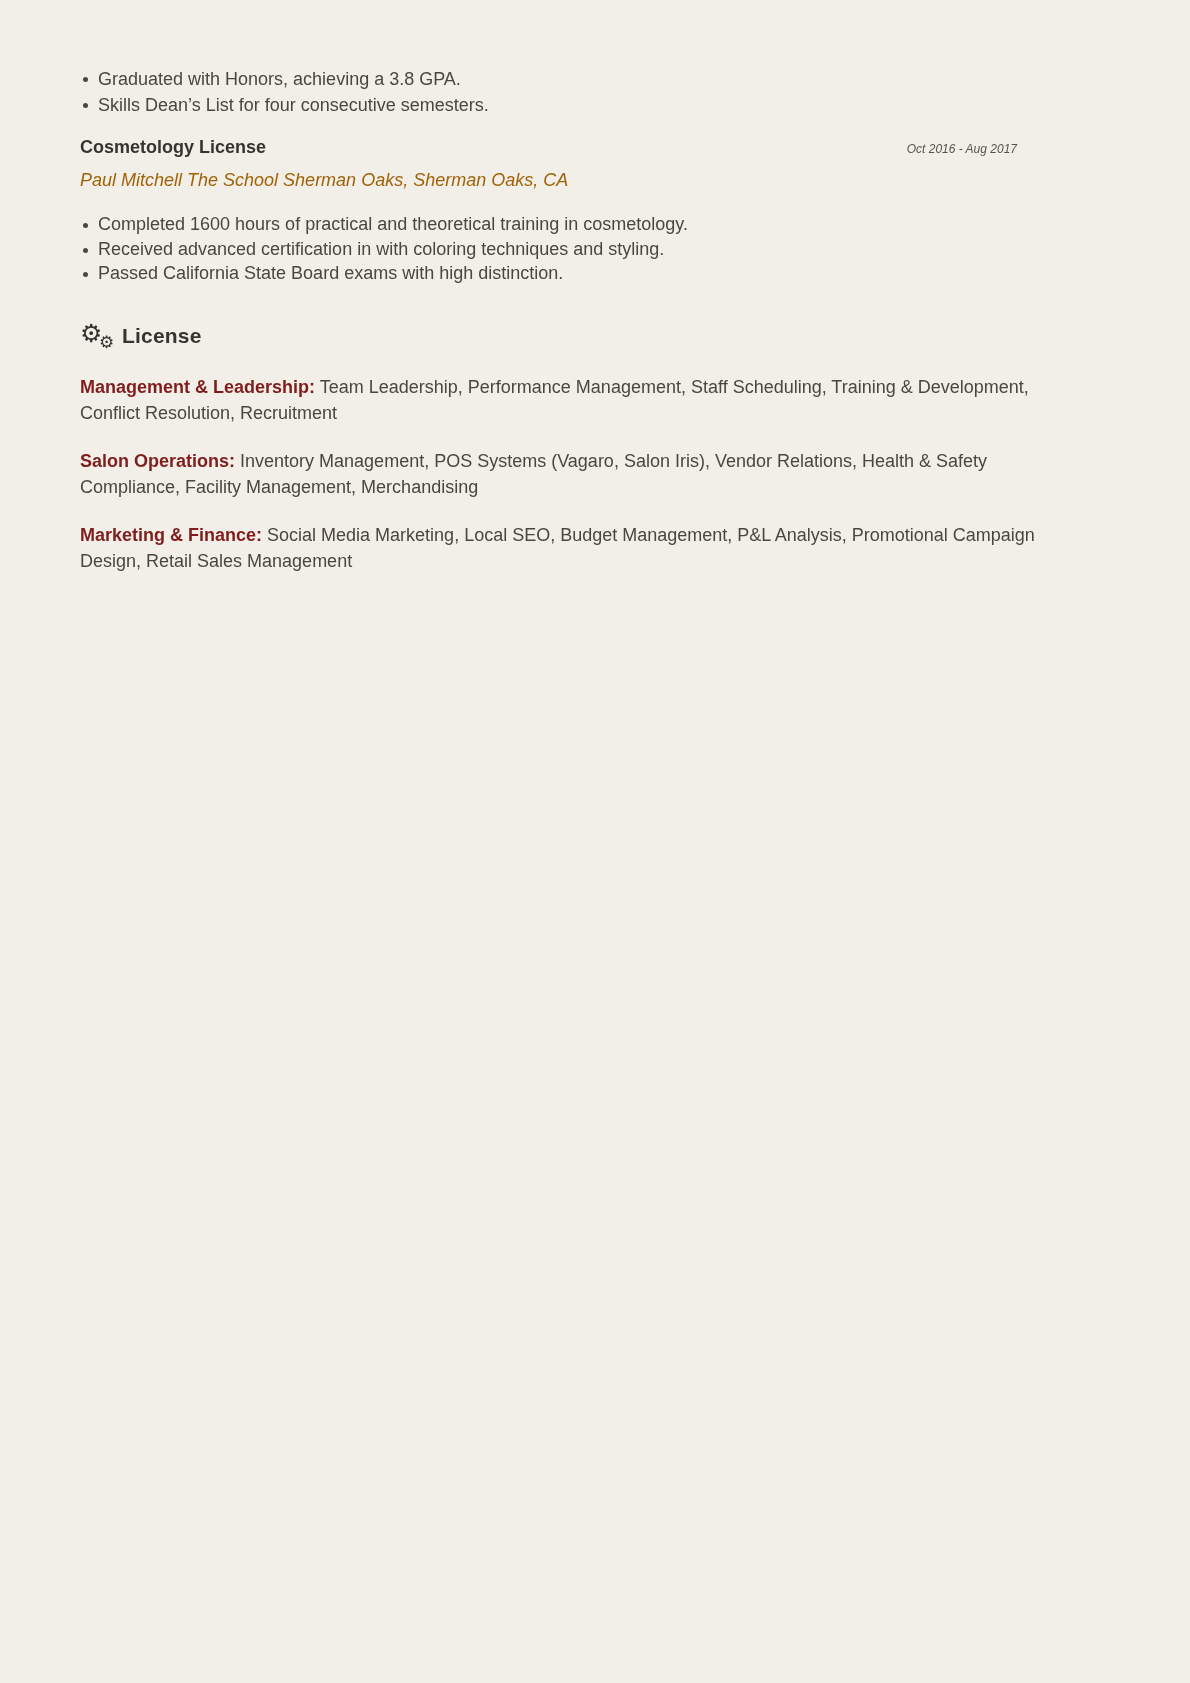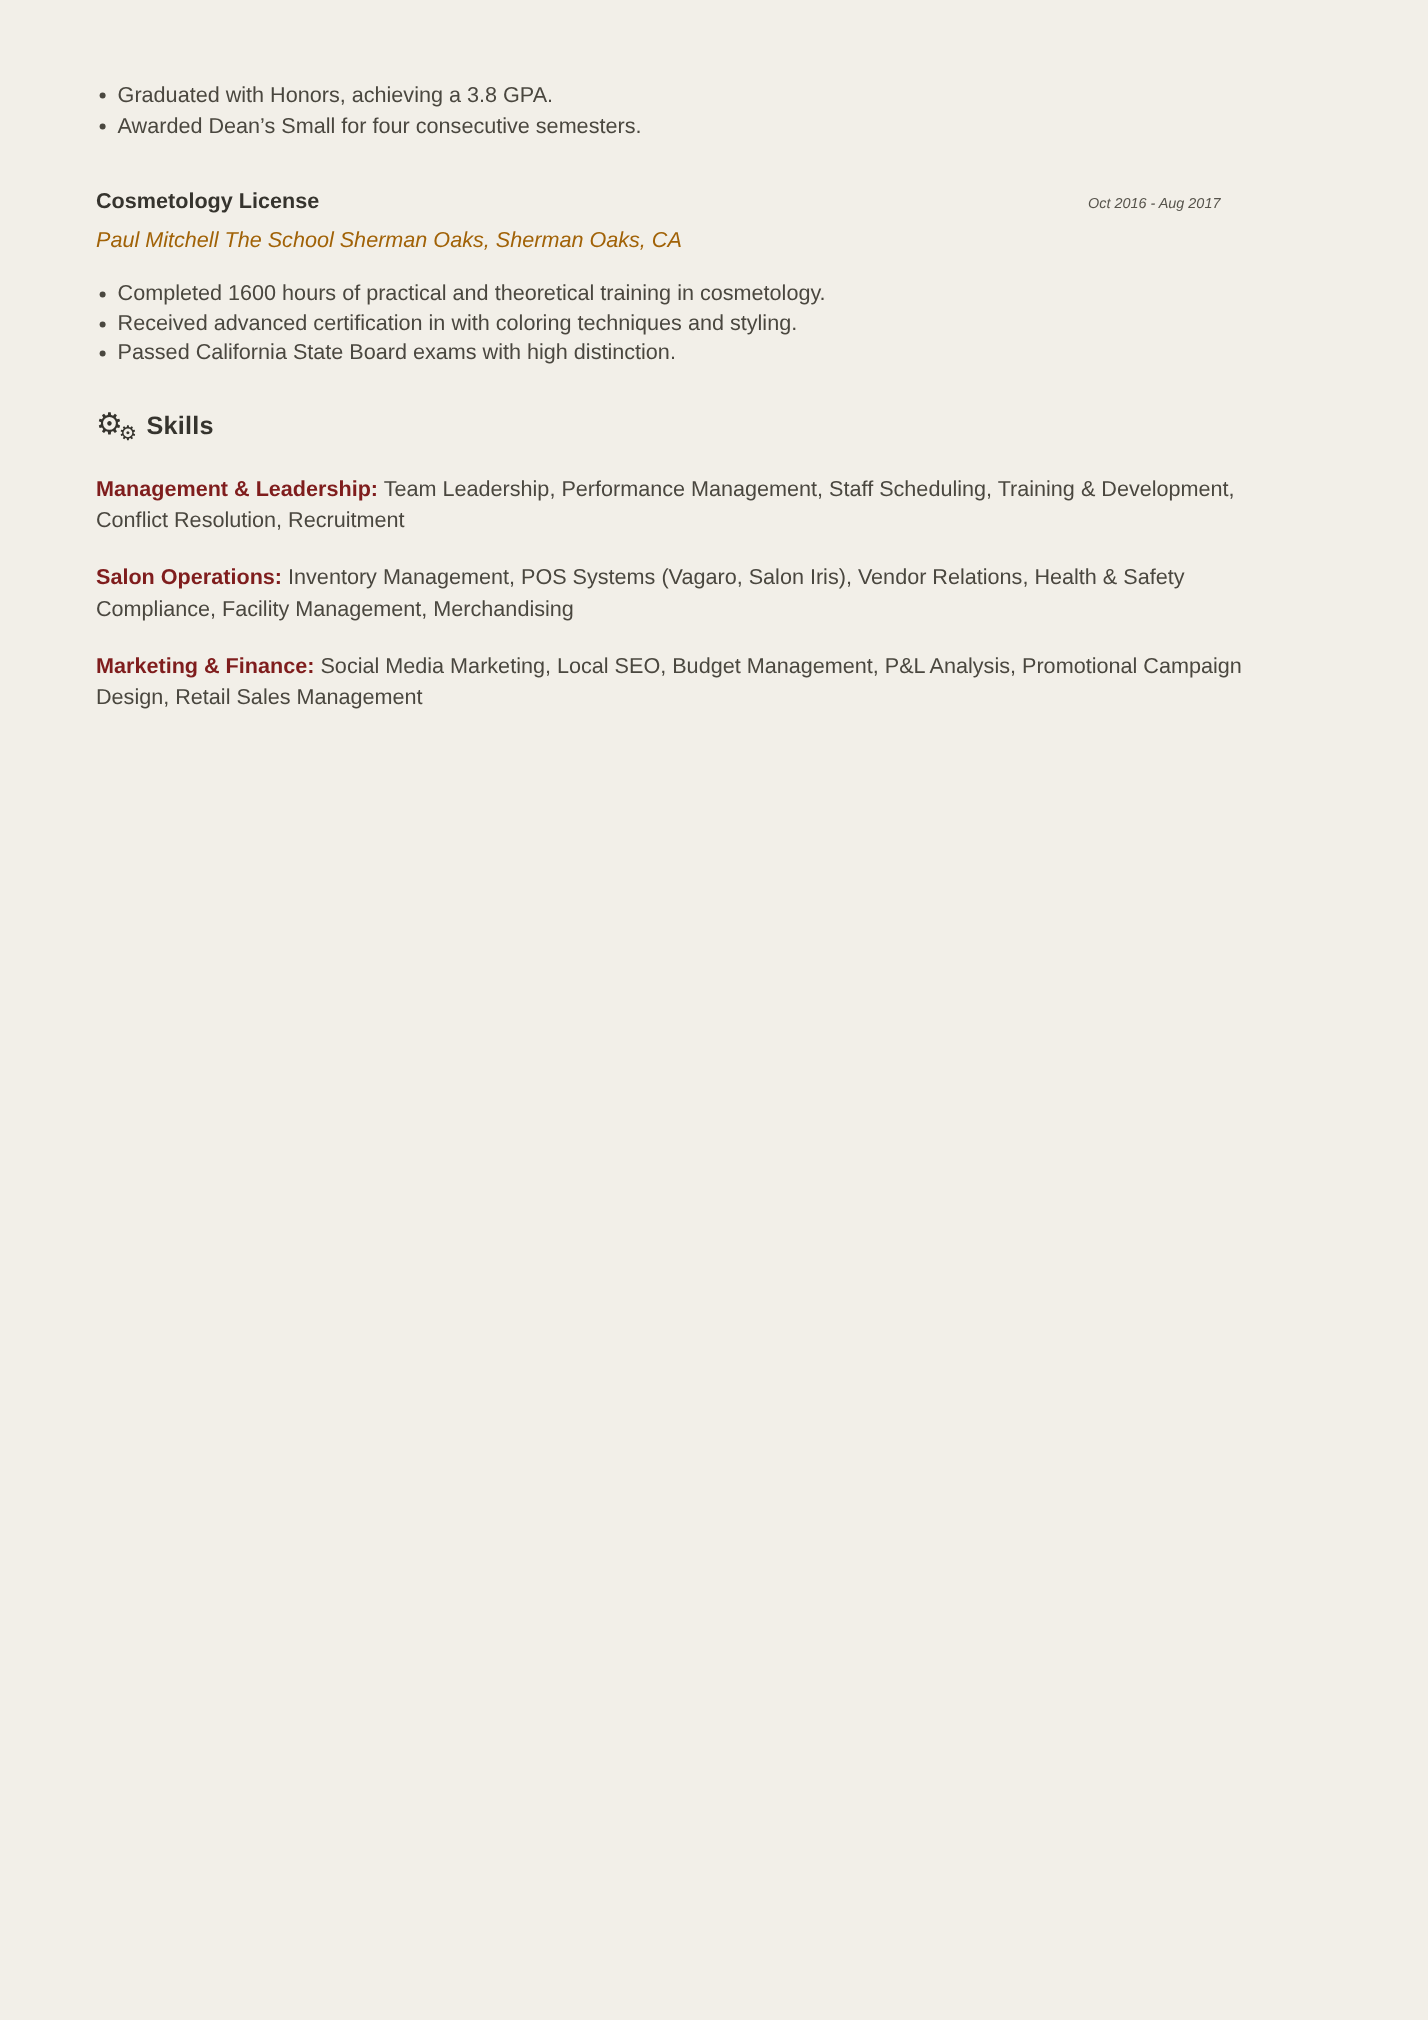--- a/index.html
+++ b/index.html
@@ -45,21 +45,21 @@
     width: 5px;
     height: 5px;
     border-radius: 50%;
     background: #4a473f;
   }
   
   .entry-header {
     display: flex;
     align-items: baseline;
     justify-content: space-between;
-    margin-top: 37px;
+    margin-top: 17px;
   }
   .entry-title {
     margin: 0;
     font-size: 18px;
     line-height: 24px;
     font-weight: 700;
     color: #36342e;
   }
   .entry-dates {
     font-style: italic;
@@ -128,42 +128,42 @@
     color: #7f1d1d;
   }
 </style>
 </head>
 <body>
 
 <div class="page">
 
   <ul class="bullets">
     <li><span>Graduated with Honors, achieving a 3.8 GPA.</span></li>
-    <li><span>Awarded Dean’s Small for four consecutive semesters.</span></li>
+    <li><span>Skills Dean’s List for four consecutive semesters.</span></li>
   </ul>
 
   <div class="entry-header">
     <h3 class="entry-title">Cosmetology License</h3>
     <span class="entry-dates">Oct 2016 - Aug 2017</span>
   </div>
 
   <p class="school">Paul Mitchell The School Sherman Oaks, Sherman Oaks, CA</p>
 
   <ul class="bullets tight entry-bullets">
     <li><span>Completed 1600 hours of practical and theoretical training in cosmetology.</span></li>
     <li><span>Received advanced certification in with coloring techniques and styling.</span></li>
     <li><span>Passed California State Board exams with high distinction.</span></li>
   </ul>
 
   <div class="section-header">
     <span class="section-icon">
       <span class="gear big">⚙</span>
       <span class="gear small">⚙</span>
     </span>
-    <h2 class="section-title">Skills</h2>
+    <h2 class="section-title">License</h2>
   </div>
 
   <p class="skill-group"><b>Management &amp; Leadership:</b> <span>Team Leadership, Performance Management, Staff Scheduling, Training &amp; Develop­ment, Conflict Resolution, Recruitment</span></p>
 
   <p class="skill-group"><b>Salon Operations:</b> <span>Inventory Management, POS Systems (Vagaro, Salon Iris), Vendor Relations, Health &amp; Safety Compliance, Facility Management, Merchandising</span></p>
 
 
   <p class="skill-group"><b>Marketing &amp; Finance:</b> <span>Social Media Marketing, Local SEO, Budget Management, P&amp;L Analysis, Promotional Cam­paign Design, Retail Sales Management</span></p>
 
 </div>

